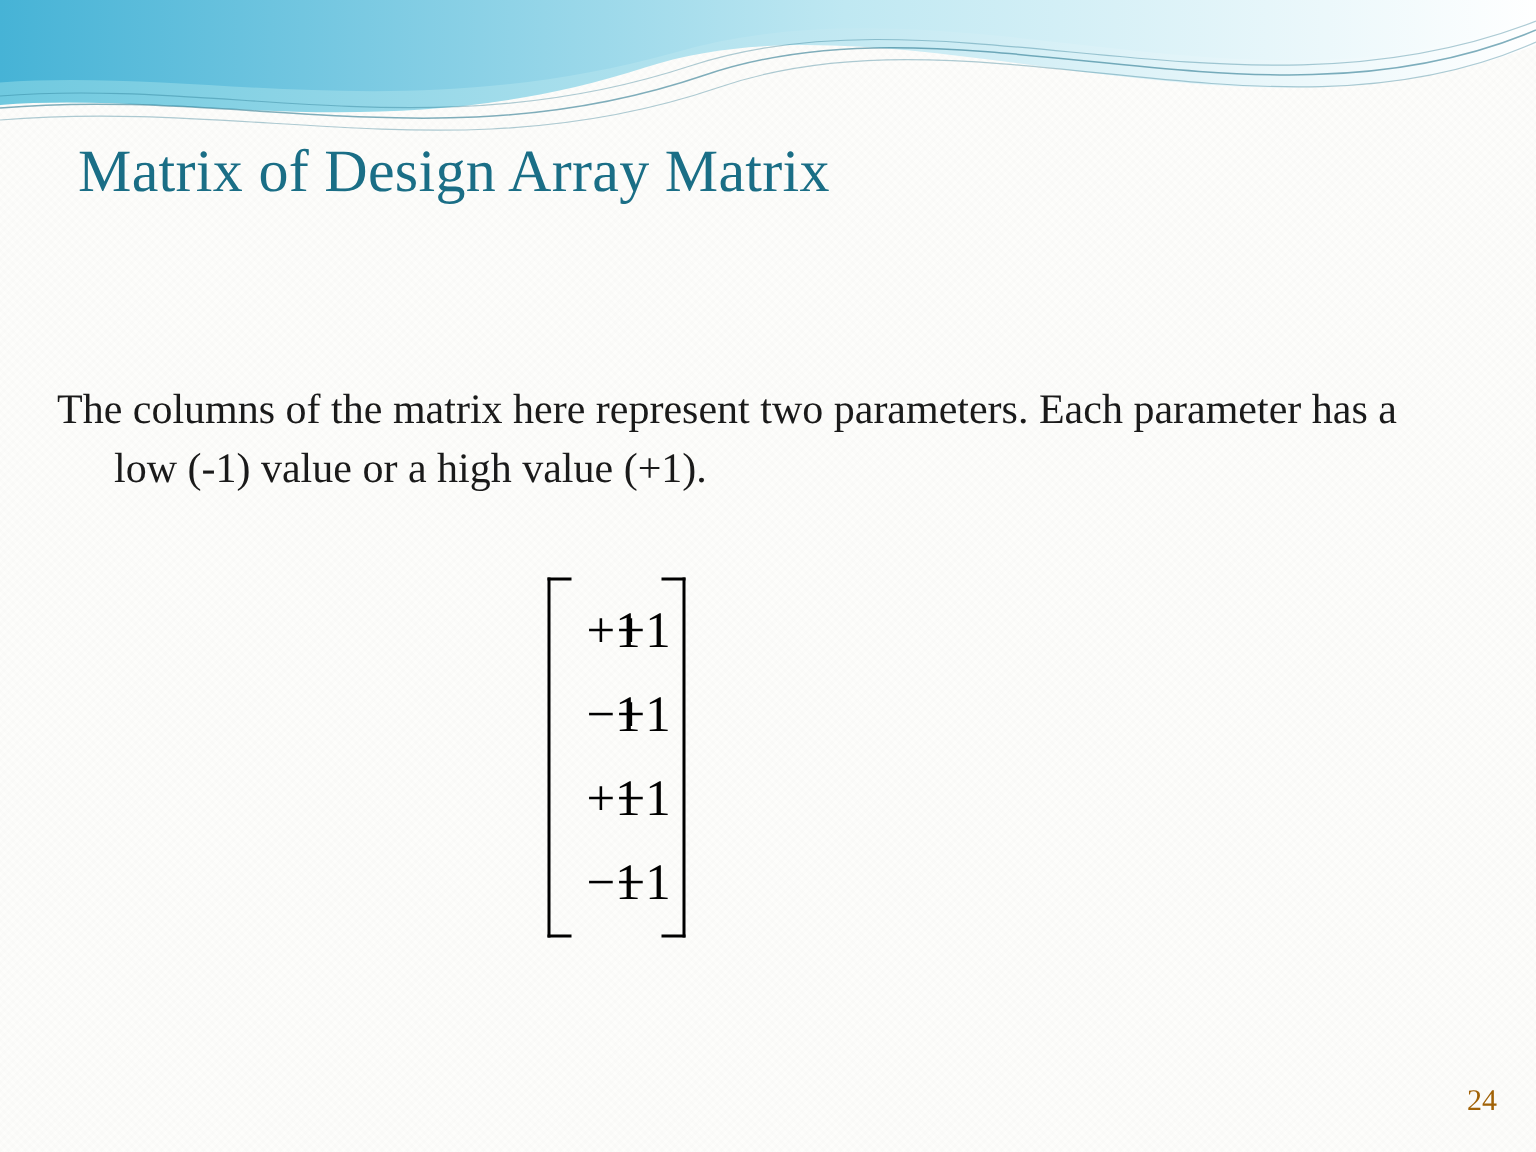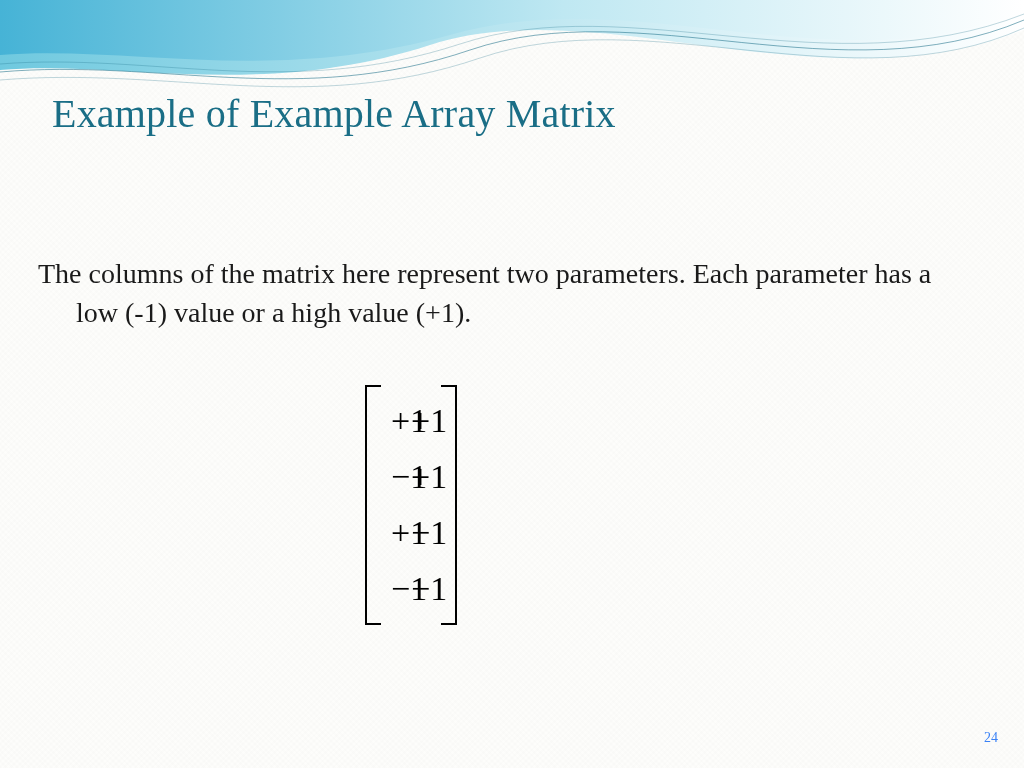--- a/index.html
+++ b/index.html
@@ -84,22 +84,22 @@
   }
   .sign {
     display: inline-block;
     width: 20px;
     text-align: center;
   }
   .page-num {
     position: absolute;
     right: 26px;
     bottom: 22px;
-    color: #3b82f6;
-    font-size: 14px;
+    color: #a16207;
+    font-size: 20px;
     margin-left: 48px;
   }
 </style>
 </head>
 <body>
 
 <div class="paper-texture"></div>
 
 <div class="wave-container">
   <svg width="1024" height="200" viewBox="0 0 1024 200">
@@ -116,21 +116,21 @@
       </linearGradient>
     </defs>
     <path d="M0,0 L1024,0 L1024,30 C820,110 600,-10 430,45 C260,100 120,60 0,70 Z" fill="url(#g2)"></path>
     <path d="M0,0 L1024,0 L1024,10 C840,90 640,-20 450,35 C270,85 130,45 0,55 Z" fill="url(#g1)"></path>
     <path d="M0,72 C160,58 300,108 470,50 C640,-8 840,98 1024,20" fill="none" stroke="#1a6e86" stroke-width="1" opacity="0.55"></path>
     <path d="M0,80 C170,66 310,116 480,58 C650,0 850,106 1024,28" fill="none" stroke="#1a6e86" stroke-width="0.8" opacity="0.35"></path>
     <path d="M0,64 C150,52 290,100 460,44 C630,-12 830,90 1024,14" fill="none" stroke="#1a6e86" stroke-width="0.8" opacity="0.35"></path>
   </svg>
 </div>
 
-<div class="title">Example of Example Array Matrix</div>
+<div class="title">Matrix of Design Array Matrix</div>
 
 <div class="body-text">
   <span class="indent">The columns of the matrix here represent two parameters. Each parameter has a low (-1) value or a high value (+1).</span>
 </div>
 
 <div class="matrix">
   <div class="bracket-left"></div>
   <div class="matrix-body">
     <div class="mrow">
       <span class="sign">+1</span><span class="sign">+1</span>

